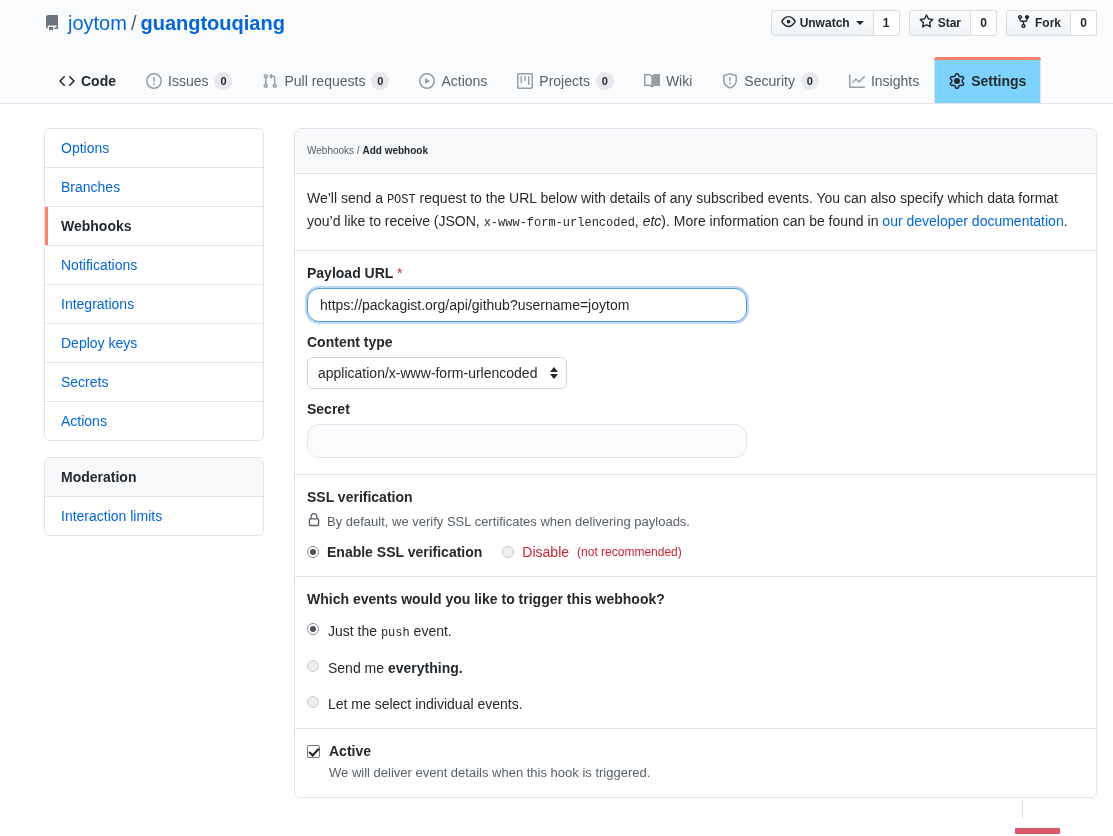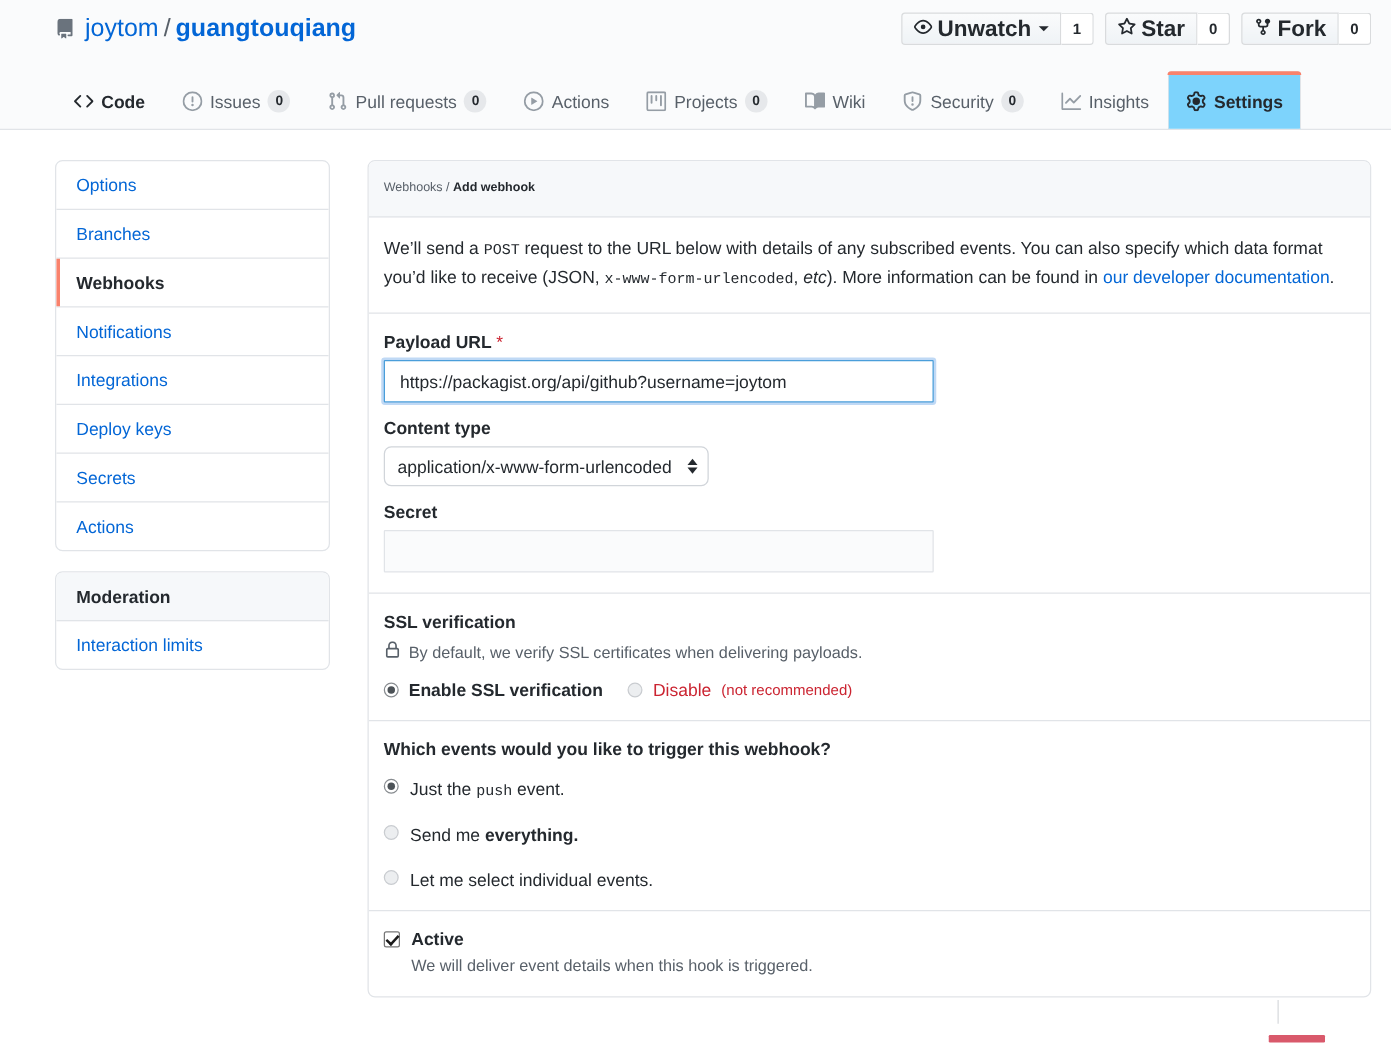--- a/index.html
+++ b/index.html
@@ -44,21 +44,21 @@
     display: flex; gap: 9px;
   }
   .btn-counter { display: flex; }
   .btn-social {
     display: flex; align-items: center; gap: 4px;
     height: 26px;
     padding: 0 9px;
     background: linear-gradient(#fafbfc, #eff3f6);
     border: 1px solid #d9dbdd;
     border-radius: 3px 0 0 3px;
-    font-size: 18px; font-weight: 600;
+    font-size: 12px; font-weight: 600;
     color: #24292e;
     cursor: pointer;
     white-space: nowrap;
   }
   .counter-box {
     display: flex; align-items: center; justify-content: center;
     min-width: 26px;
     height: 26px;
     padding: 0 7px;
     background: #fff;
@@ -217,21 +217,21 @@
   .text-input {
     display: block;
     width: 440px;
     height: 34px;
     padding: 5px 12px;
     font-size: 14px;
     font-family: "Liberation Sans", sans-serif;
     color: #24292e;
     background: #fff;
     border: 1px solid #e1e4e8;
-    border-radius: 1px;
+    border-radius: 12px;
     outline: none;
   }
   .text-input.focused {
     border-color: #4a9eda;
     box-shadow: 0 0 0 2px rgba(3,102,214,0.25);
   }
   .text-input.empty { background: #fafbfc; }
   .select-input {
     display: inline-flex; align-items: center;
     justify-content: space-between;

